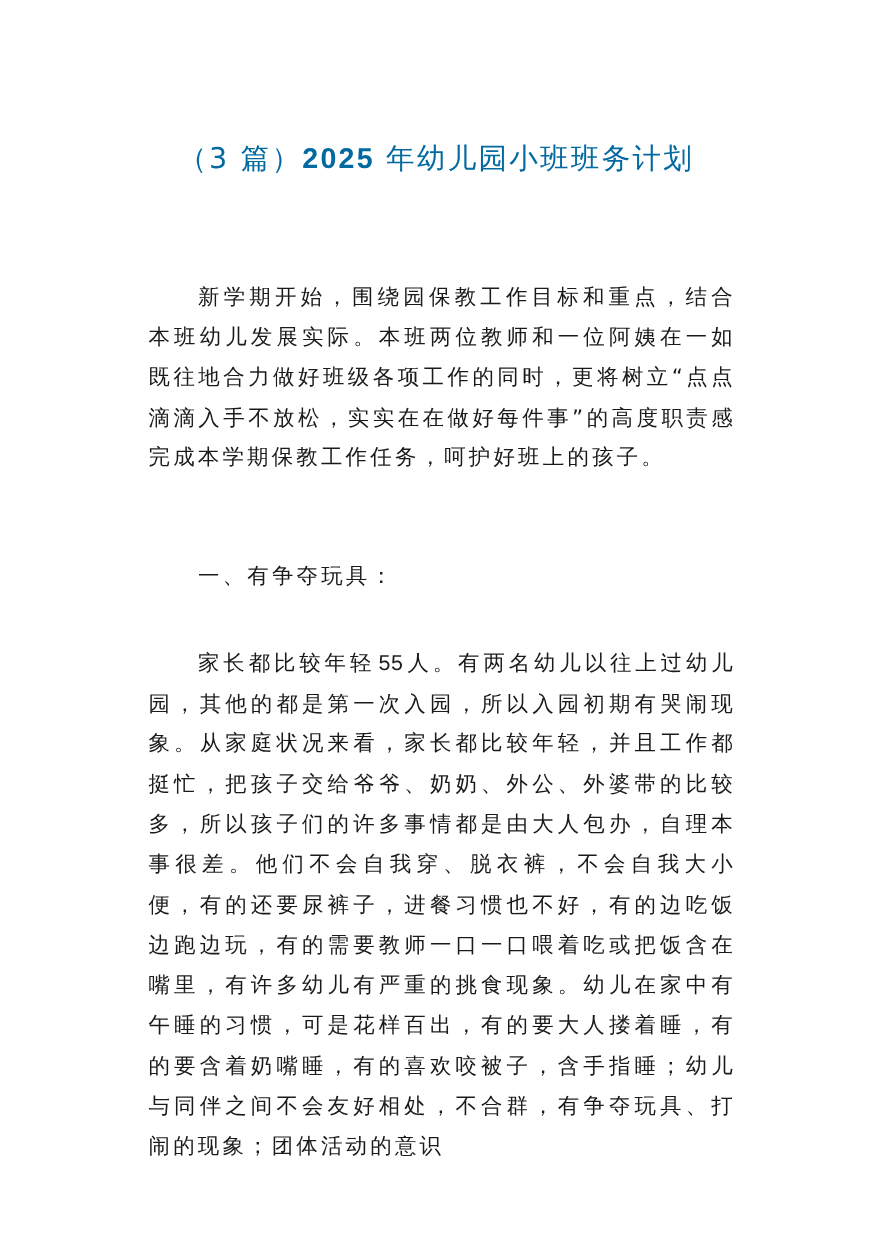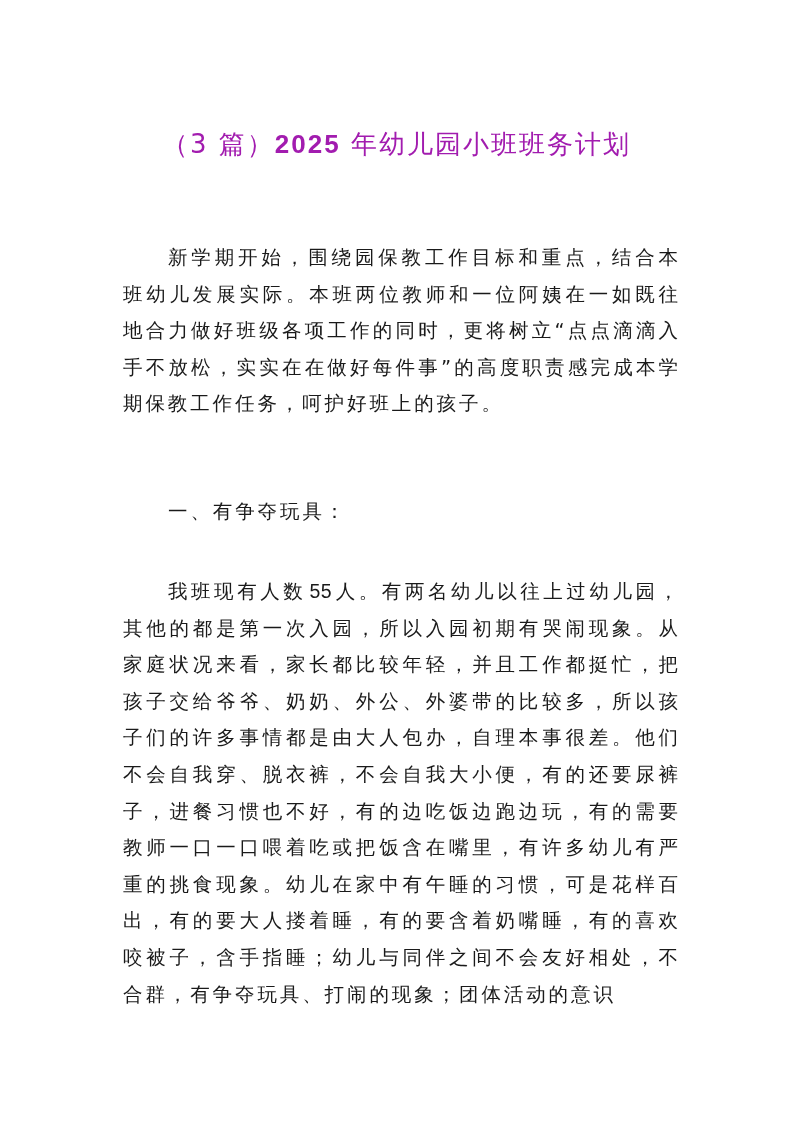--- a/index.html
+++ b/index.html
@@ -24,39 +24,39 @@
     }
     .doc-title {
       position: absolute;
       left: 0;
       width: 793px;
       top: 126px;
       text-align: center;
       font-size: 26px;
       line-height: 36px;
       letter-spacing: 2px;
-      color: #a21caf;
+      color: #0369a1;
       white-space: nowrap;
     }
     .doc-title .num {
       font-family: "Liberation Sans", "DejaVu Sans", sans-serif;
       font-weight: bold;
     }
     .content {
       position: absolute;
       left: 119px;
       width: 566px;
       font-size: 19.5px;
       line-height: 36.6px;
       letter-spacing: 2.9px;
       text-align: justify;
       color: #1a1a1a;
     }
     .para {
-      margin: 4px;
+      margin: 16px;
       text-indent: 45px;
     }
     .para .num {
       font-family: "Liberation Sans", sans-serif;
       letter-spacing: 0.5px;
       padding: 0 3px;
     }
     .p1 { top: 236px; }
     .h1 { top: 490px; }
     .p2 { top: 569px; }
@@ -72,16 +72,16 @@
 
   <div class="content p1">
     <p class="para">新学期开始，围绕园保教工作目标和重点，结合本班幼儿发展实际。本班两位教师和一位阿姨在一如既往地合力做好班级各项工作的同时，更将树立“点点滴滴入手不放松，实实在在做好每件事”的高度职责感完成本学期保教工作任务，呵护好班上的孩子。</p>
   </div>
 
   <div class="content h1">
     <p class="para">一、有争夺玩具：</p>
   </div>
 
   <div class="content p2">
-    <p class="para"><span>我班现有人数</span><span class="num">55</span><span>人。有两名幼儿以往上过幼儿园，其他的都是第一次入园，所以入园初期有哭闹现象。从家庭状况来看，家长都比较年轻，并且工作都挺忙，把孩子交给爷爷、奶奶、外公、外婆带的比较多，所以孩子们的许多事情都是由大人包办，自理本事很差。他们不会自我穿、脱衣裤，不会自我大小便，有的还要尿裤子，进餐习惯也不好，有的边吃饭边跑边玩，有的需要教师一口一口喂着吃或把饭含在嘴里，有许多幼儿有严重的挑食现象。幼儿在家中有午睡的习惯，可是花样百出，有的要大人搂着睡，有的要含着奶嘴睡，有的喜欢咬被子，含手指睡；幼儿与同伴之间不会友好相处，不合群，有争夺玩具、打闹的现象；团体活动的意识</span></p>
+    <p class="para"><span>家长都比较年轻</span><span class="num">55</span><span>人。有两名幼儿以往上过幼儿园，其他的都是第一次入园，所以入园初期有哭闹现象。从家庭状况来看，家长都比较年轻，并且工作都挺忙，把孩子交给爷爷、奶奶、外公、外婆带的比较多，所以孩子们的许多事情都是由大人包办，自理本事很差。他们不会自我穿、脱衣裤，不会自我大小便，有的还要尿裤子，进餐习惯也不好，有的边吃饭边跑边玩，有的需要教师一口一口喂着吃或把饭含在嘴里，有许多幼儿有严重的挑食现象。幼儿在家中有午睡的习惯，可是花样百出，有的要大人搂着睡，有的要含着奶嘴睡，有的喜欢咬被子，含手指睡；幼儿与同伴之间不会友好相处，不合群，有争夺玩具、打闹的现象；团体活动的意识</span></p>
   </div>
 
 </div>
 
 </body></html>

